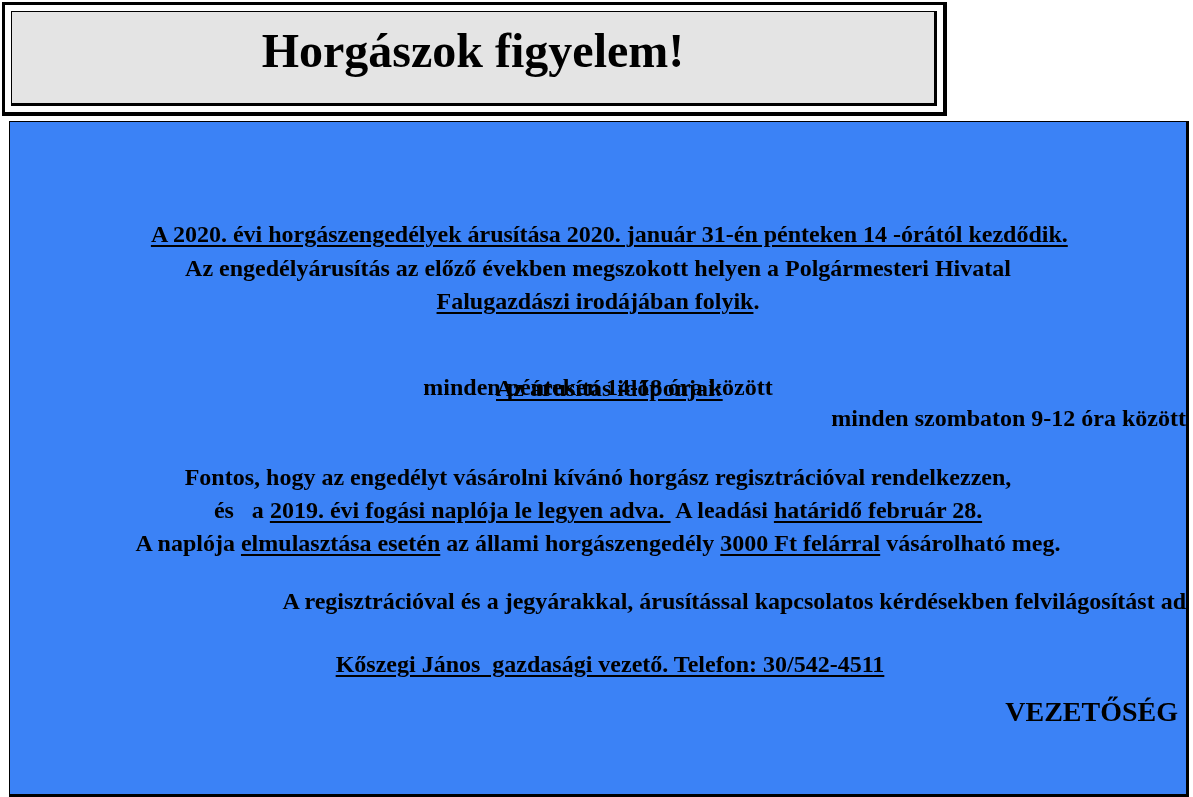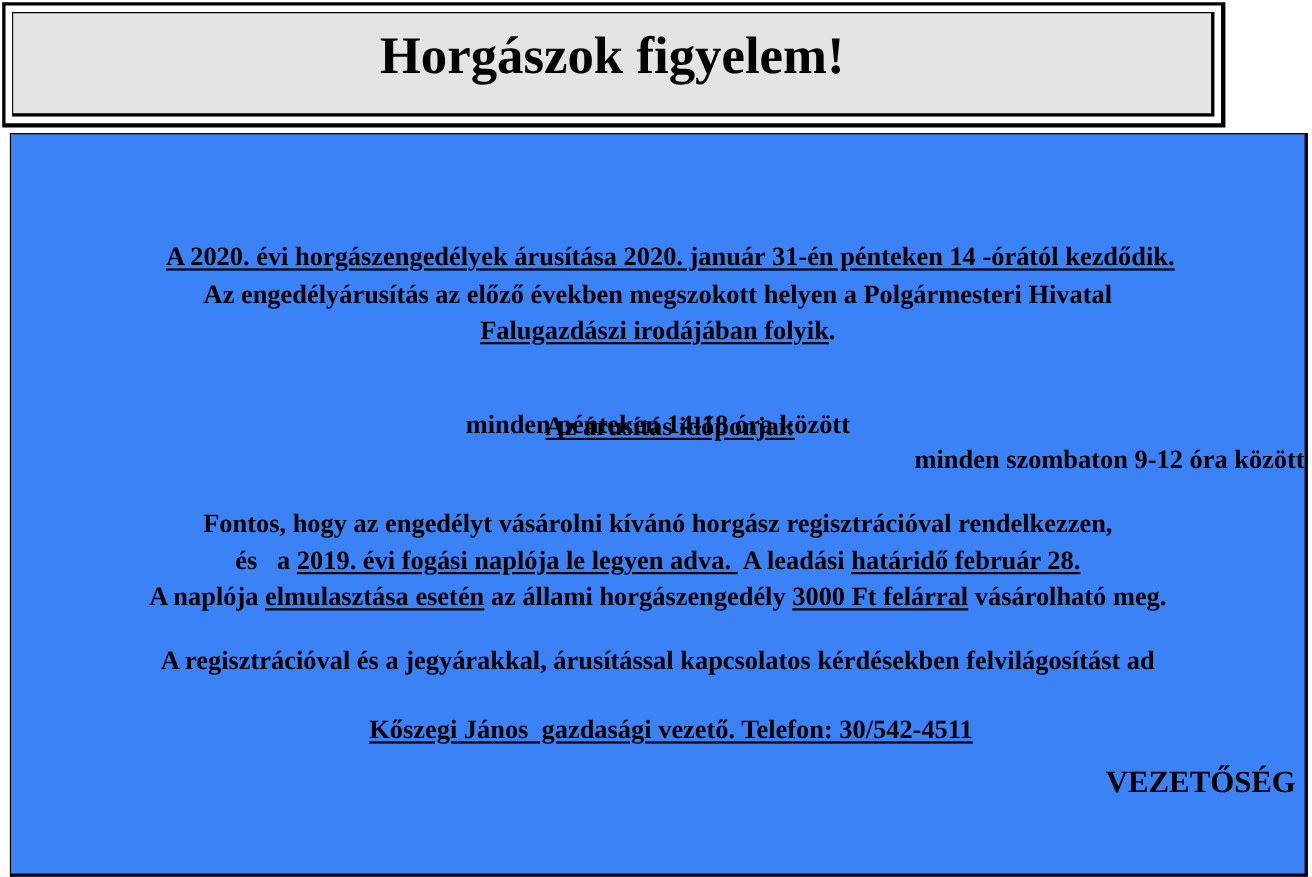--- a/index.html
+++ b/index.html
@@ -13,21 +13,21 @@
       position: relative;
       overflow: hidden;
       font-family: "Liberation Serif", "DejaVu Serif", serif;
       color: #000000;
     }
     
     .header-outer {
       position: absolute;
       left: 2px;
       top: 2px;
-      width: 1112px;
+      width: 945px;
       height: 114px;
       box-sizing: border-box;
       border: 3px solid #000000;
       border-right-width: 4px;
       border-bottom-width: 4px;
       background: #ffffff;
     }
     .header-inner {
       position: absolute;
       left: 6px;
@@ -110,19 +110,19 @@
   <div class="line" style="top:218px;">
     <span class="u">Az árusítás időponjai:</span>
   </div>
   <div class="line" style="top:249px;">minden pénteken 14-18 óra között</div>
   <div class="line" style="top:280px;text-align:right;">minden szombaton 9-12 óra között</div>
 
   <div class="line" style="top:339px;">Fontos, hogy az engedélyt vásárolni kívánó horgász regisztrációval rendelkezzen,</div>
   <div class="line" style="top:372px;"><span>és   a </span><span class="u">2019. évi fogási naplója le legyen adva. </span><span> A leadási </span><span class="u">határidő február 28.</span></div>
   <div class="line" style="top:405px;"><span>A naplója </span><span class="u">elmulasztása esetén</span><span> az állami horgászengedély </span><span class="u">3000 Ft felárral</span><span> vásárolható meg.</span></div>
 
-  <div class="line" style="top:463px;">A regisztrációval és a jegyárakkal, árusítással kapcsolatos kérdésekben felvilágosítást ad</div>
+  <div class="line" style="top:463px;text-align:right;">A regisztrációval és a jegyárakkal, árusítással kapcsolatos kérdésekben felvilágosítást ad</div>
   <div class="line" style="top:494px;">
     <span class="u">Kőszegi János  gazdasági vezető. Telefon: 30/542-4511</span>
   </div>
 
   <div class="signature">VEZETŐSÉG</div>
 </div>
 
 </body></html>

